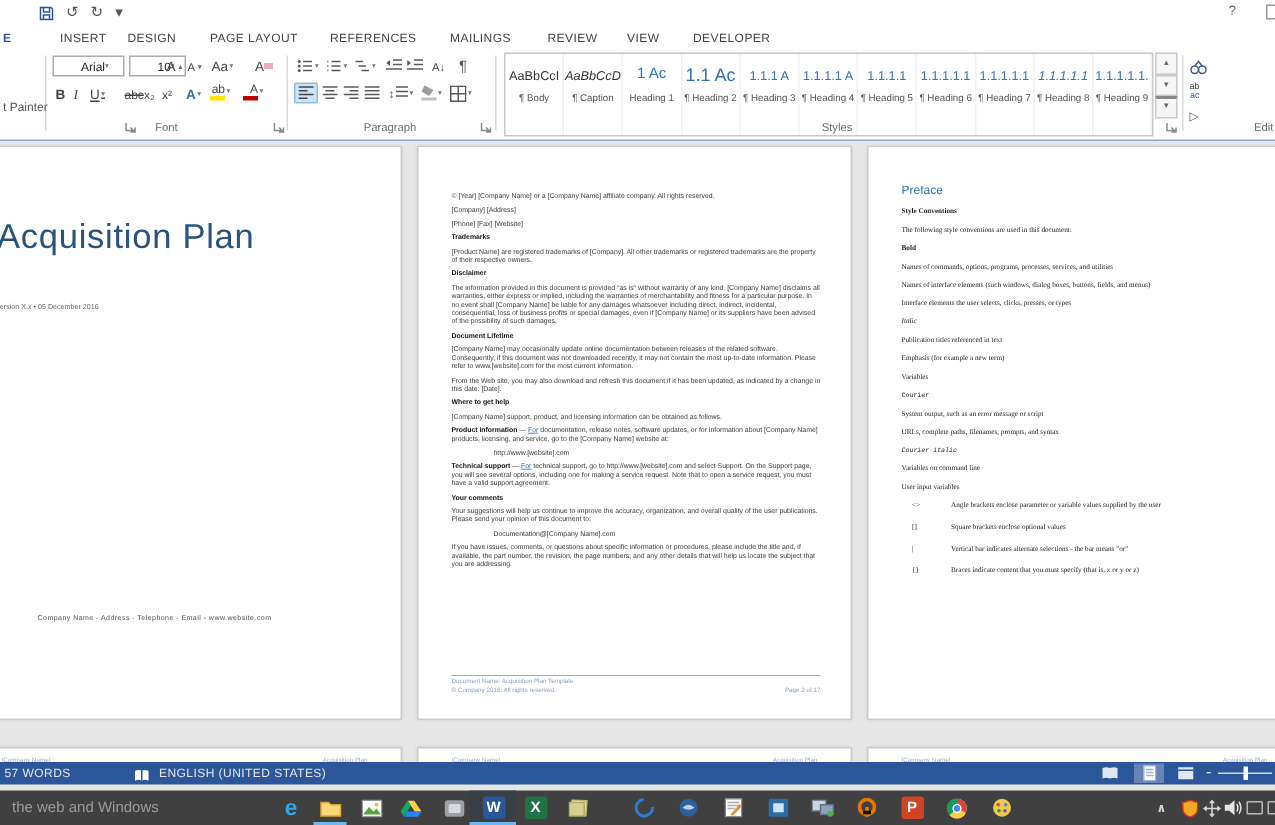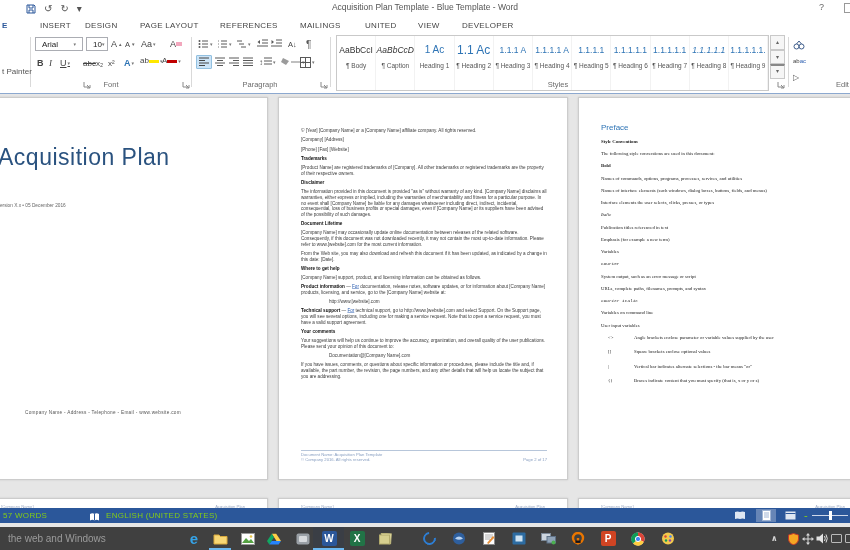--- a/index.html
+++ b/index.html
@@ -18,22 +18,22 @@
 #tab-home-partial{color:#2b579a;font-weight:bold}
 
 #ribbon{position:absolute;left:0;top:33px;width:850px;height:61px;background:#fff;border-bottom:1px solid #8ca8cf}
 .gdiv{position:absolute;top:4px;height:50px;width:1px;background:#d9d9d9}
 .glabel{position:absolute;top:47px;font-size:7.5px;color:#6b6b6b;text-align:center}
 .launch{position:absolute;width:8px;height:8px}
 .launch svg{display:block}
 .rbtn{position:absolute;display:flex;align-items:center;gap:1px;height:14px;font-size:9px;color:#444}
 .dd{font-size:5px;color:#777;line-height:6px}
 .combo{position:absolute;height:14px;border:1px solid #abadb3;background:#fff;display:flex;align-items:center;
-  justify-content:space-between;padding:0 6px;font-size:8px;color:#222}
-.stack{display:inline-flex;align-items:center;line-height:8px;font-size:9px}
+  justify-content:space-between;padding:0 18px;font-size:8px;color:#222}
+.stack{display:inline-flex;flex-direction:column;align-items:flex-end;line-height:8px;font-size:9px}
 .stack .bar{width:10px;height:3px;margin-top:0px}
 .tiny{font-size:4.5px;line-height:5px;color:#666}
 .clearfmt{position:relative;font-size:9px}
 .er{display:inline-block;width:6px;height:4px;background:#f2a7bd;margin-left:-1px}
 .selbox{background:#cce4f7;border:1px solid #92c0e0;border-radius:1px}
 
 #gallery{position:absolute;left:336px;top:2px;width:433px;height:56px;border:1px solid #c9c9c9;display:flex;overflow:hidden;background:#fff}
 .sitem{width:39.36px;height:100%;text-align:center;border-right:1px solid #f2f2f2}
 .sprev{height:26px;line-height:28px;font-size:8.5px;color:#333;white-space:nowrap;overflow:hidden}
 .sprev.cap{font-style:italic}
@@ -78,21 +78,21 @@
 .p3l.b{font-weight:bold}
 .p3l.i{font-style:italic}
 .p3l.m{font-family:"Liberation Mono",monospace;font-size:8.8px}
 .p3l.mi{font-family:"Liberation Mono",monospace;font-style:italic;font-size:8.8px}
 .p3row{display:flex;margin-bottom:17px;padding-left:14px;white-space:nowrap}
 .p3row .sym{width:52px;flex:none}
 
 .hd2{position:absolute;left:22px;right:22px;top:5px}
 .hd2 .shrink{display:flex;justify-content:space-between;font-size:8.4px;color:#9dabc4;white-space:nowrap}
 
-#statusbar{position:absolute;left:0;top:508px;width:850px;height:15px;background:#2b579a;color:#84cc16}
+#statusbar{position:absolute;left:0;top:508px;width:850px;height:15px;background:#2b579a;color:#e5e5e5}
 #statusbar .st{position:absolute;top:0;font-size:8px;line-height:15px;letter-spacing:.3px}
 .viewbtn{position:absolute;top:1px;width:20px;height:13px;display:flex;align-items:center;justify-content:center}
 .viewbtn.sel{background:rgba(255,255,255,.28)}
 #zoomtrack{position:absolute;left:812px;top:7px;width:36px;height:1px;background:#cfd8ea}
 #zoomhandle{position:absolute;left:829px;top:3px;width:3px;height:9px;background:#fff}
 
 #taskbar{position:absolute;left:0;top:527px;width:850px;height:23px;background:#404040}
 #tbsearch{position:absolute;left:8px;top:0;font-size:10px;color:#9b9b9b;line-height:23px}
 .ti{position:absolute;top:3.5px;width:16px;height:16px;display:flex;align-items:center;justify-content:center}
 .tile{width:15px;height:15px;border-radius:2px;color:#fff;font-weight:bold;font-size:10px;display:flex;align-items:center;justify-content:center}
@@ -107,33 +107,32 @@
 
 <div id="titlebar">
   <div id="qat">
     <svg width="10" height="10" viewBox="0 0 10 10">
         <path d="M1 1 H8 L9 2 V9 H1 Z M3 1 V4 H7 V1 M3 9 V6 H7 V9" fill="none" stroke="#2b579a" stroke-width="1"></path>
       </svg>
     <span>↺</span>
     <span>↻</span>
     <span>▾</span>
   </div>
-  <div id="title">Acquisition Plan Template - Blue Template - Word</div>
   <div id="helpbtn">?</div>
   <div id="winpartial"></div>
 </div>
 
 <div id="tabsrow">
   <span class="tab" id="tab-home-partial" style="left:2px">E</span>
   <span class="tab" style="left:40px">INSERT</span>
   <span class="tab" style="left:85px">DESIGN</span>
   <span class="tab" style="left:140px">PAGE LAYOUT</span>
   <span class="tab" style="left:220px">REFERENCES</span>
   <span class="tab" style="left:300px">MAILINGS</span>
-  <span class="tab" style="left:365px">UNITED</span>
+  <span class="tab" style="left:365px">REVIEW</span>
   <span class="tab" style="left:418px">VIEW</span>
   <span class="tab" style="left:462px">DEVELOPER</span>
 </div>
 
 <div id="ribbon">
   <div class="gdiv" style="left:30px"></div>
   <div class="gdiv" style="left:191px"></div>
   <div class="gdiv" style="left:330px"></div>
   <div class="gdiv" style="left:788px"></div>
 

